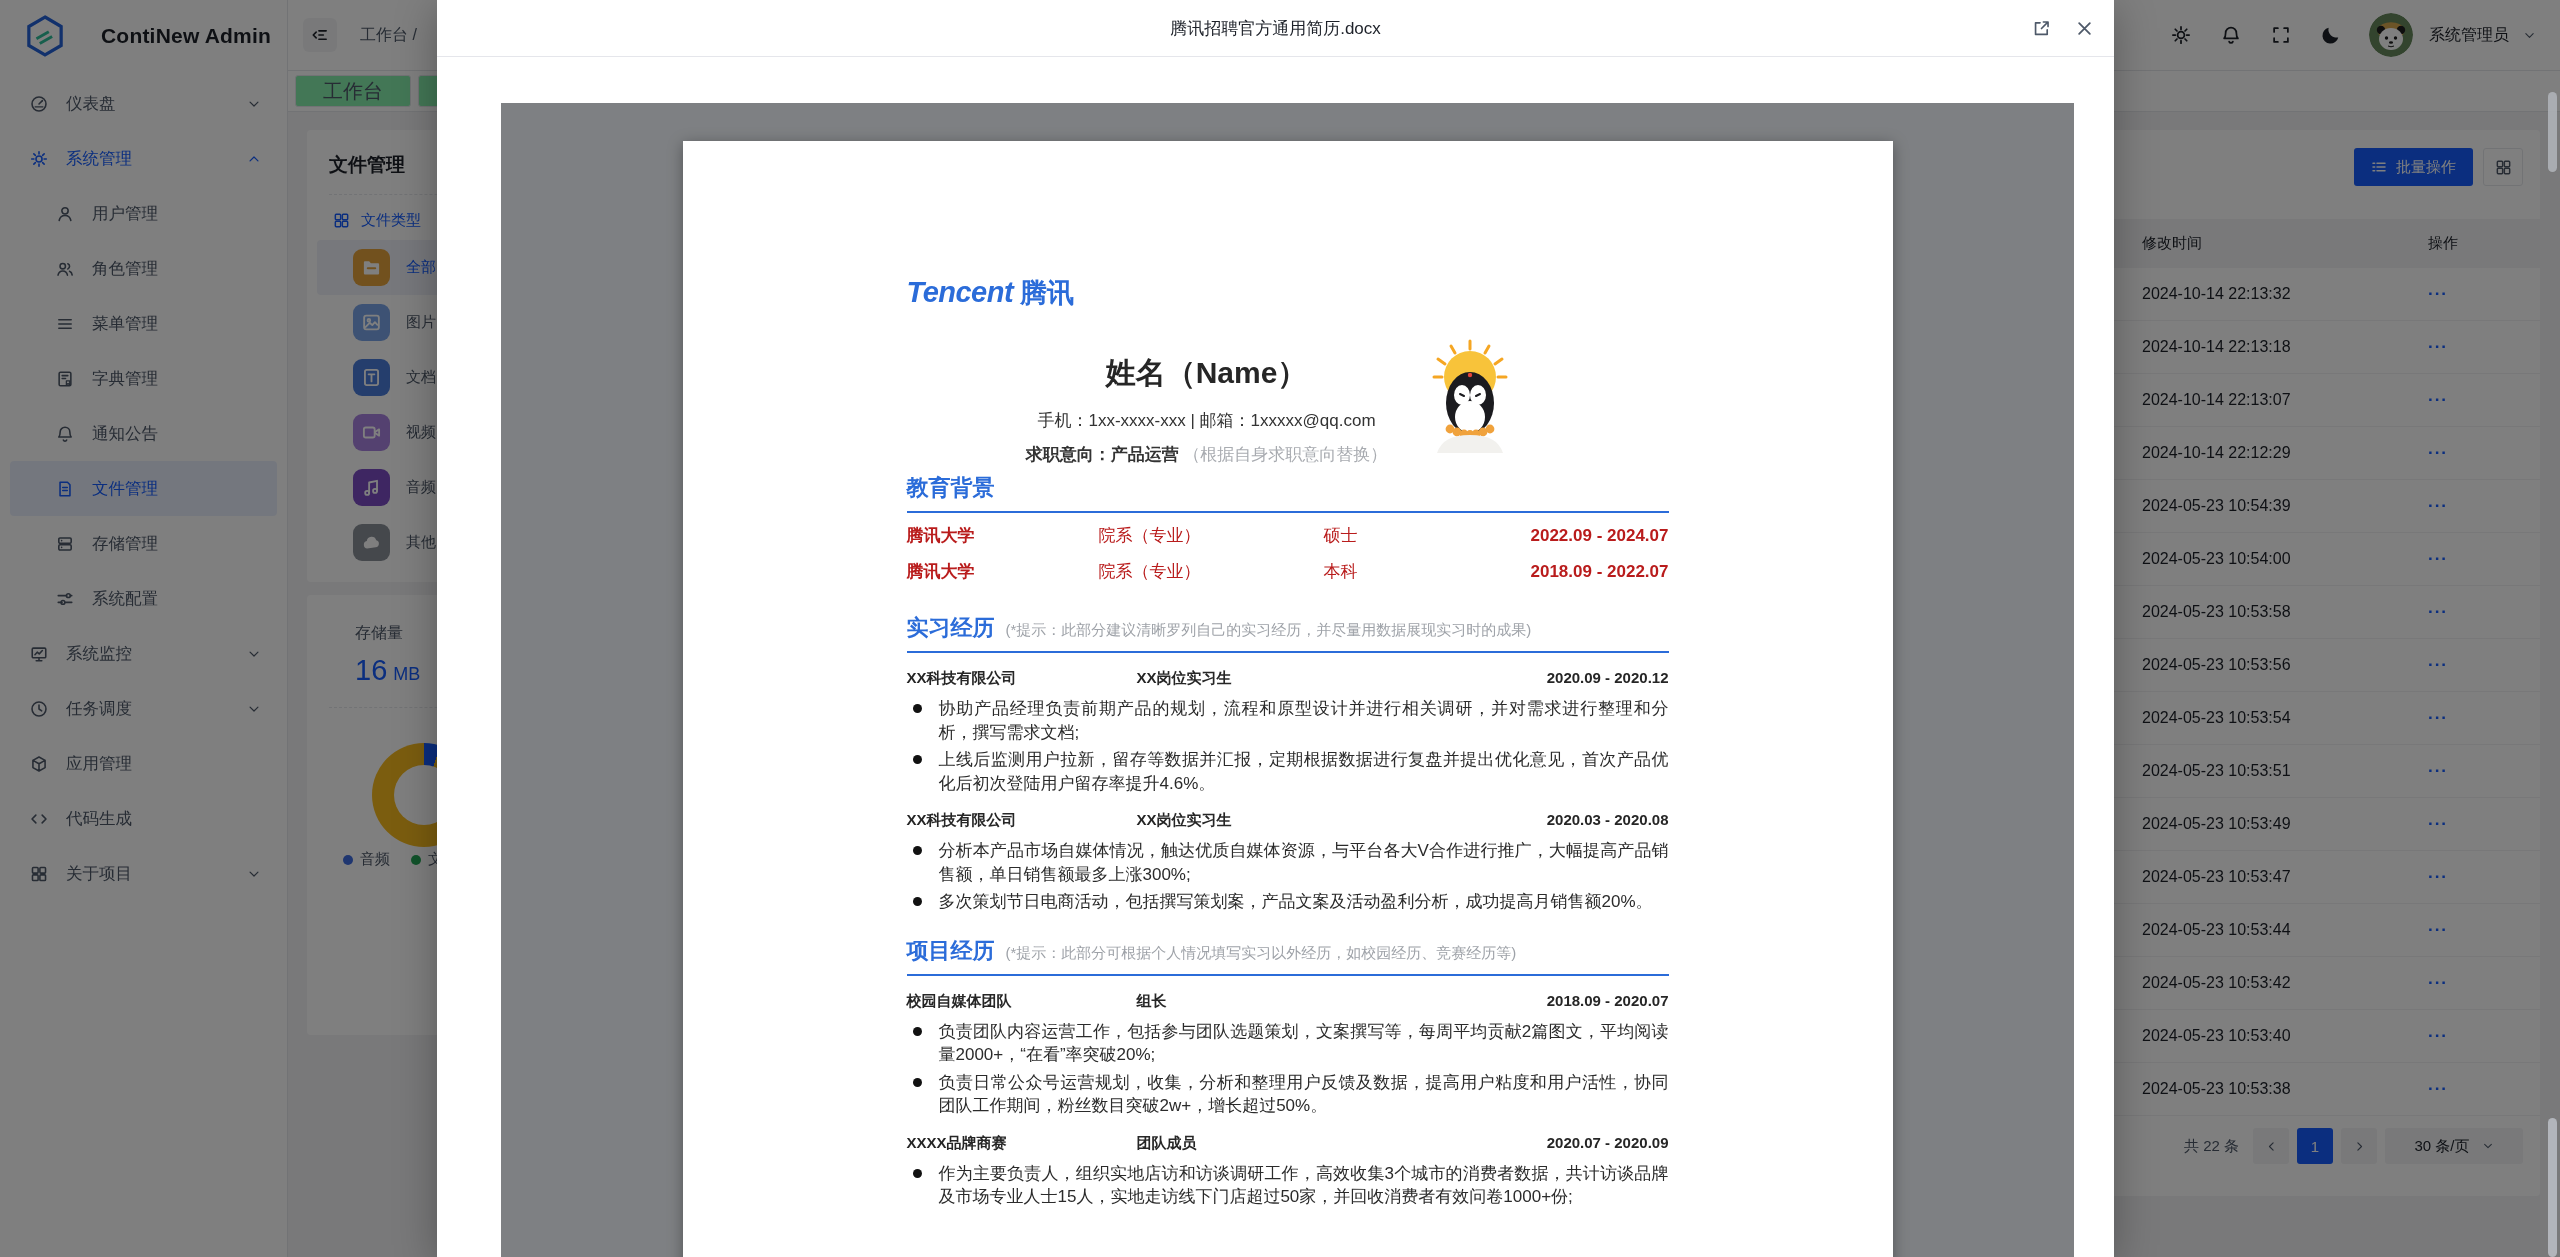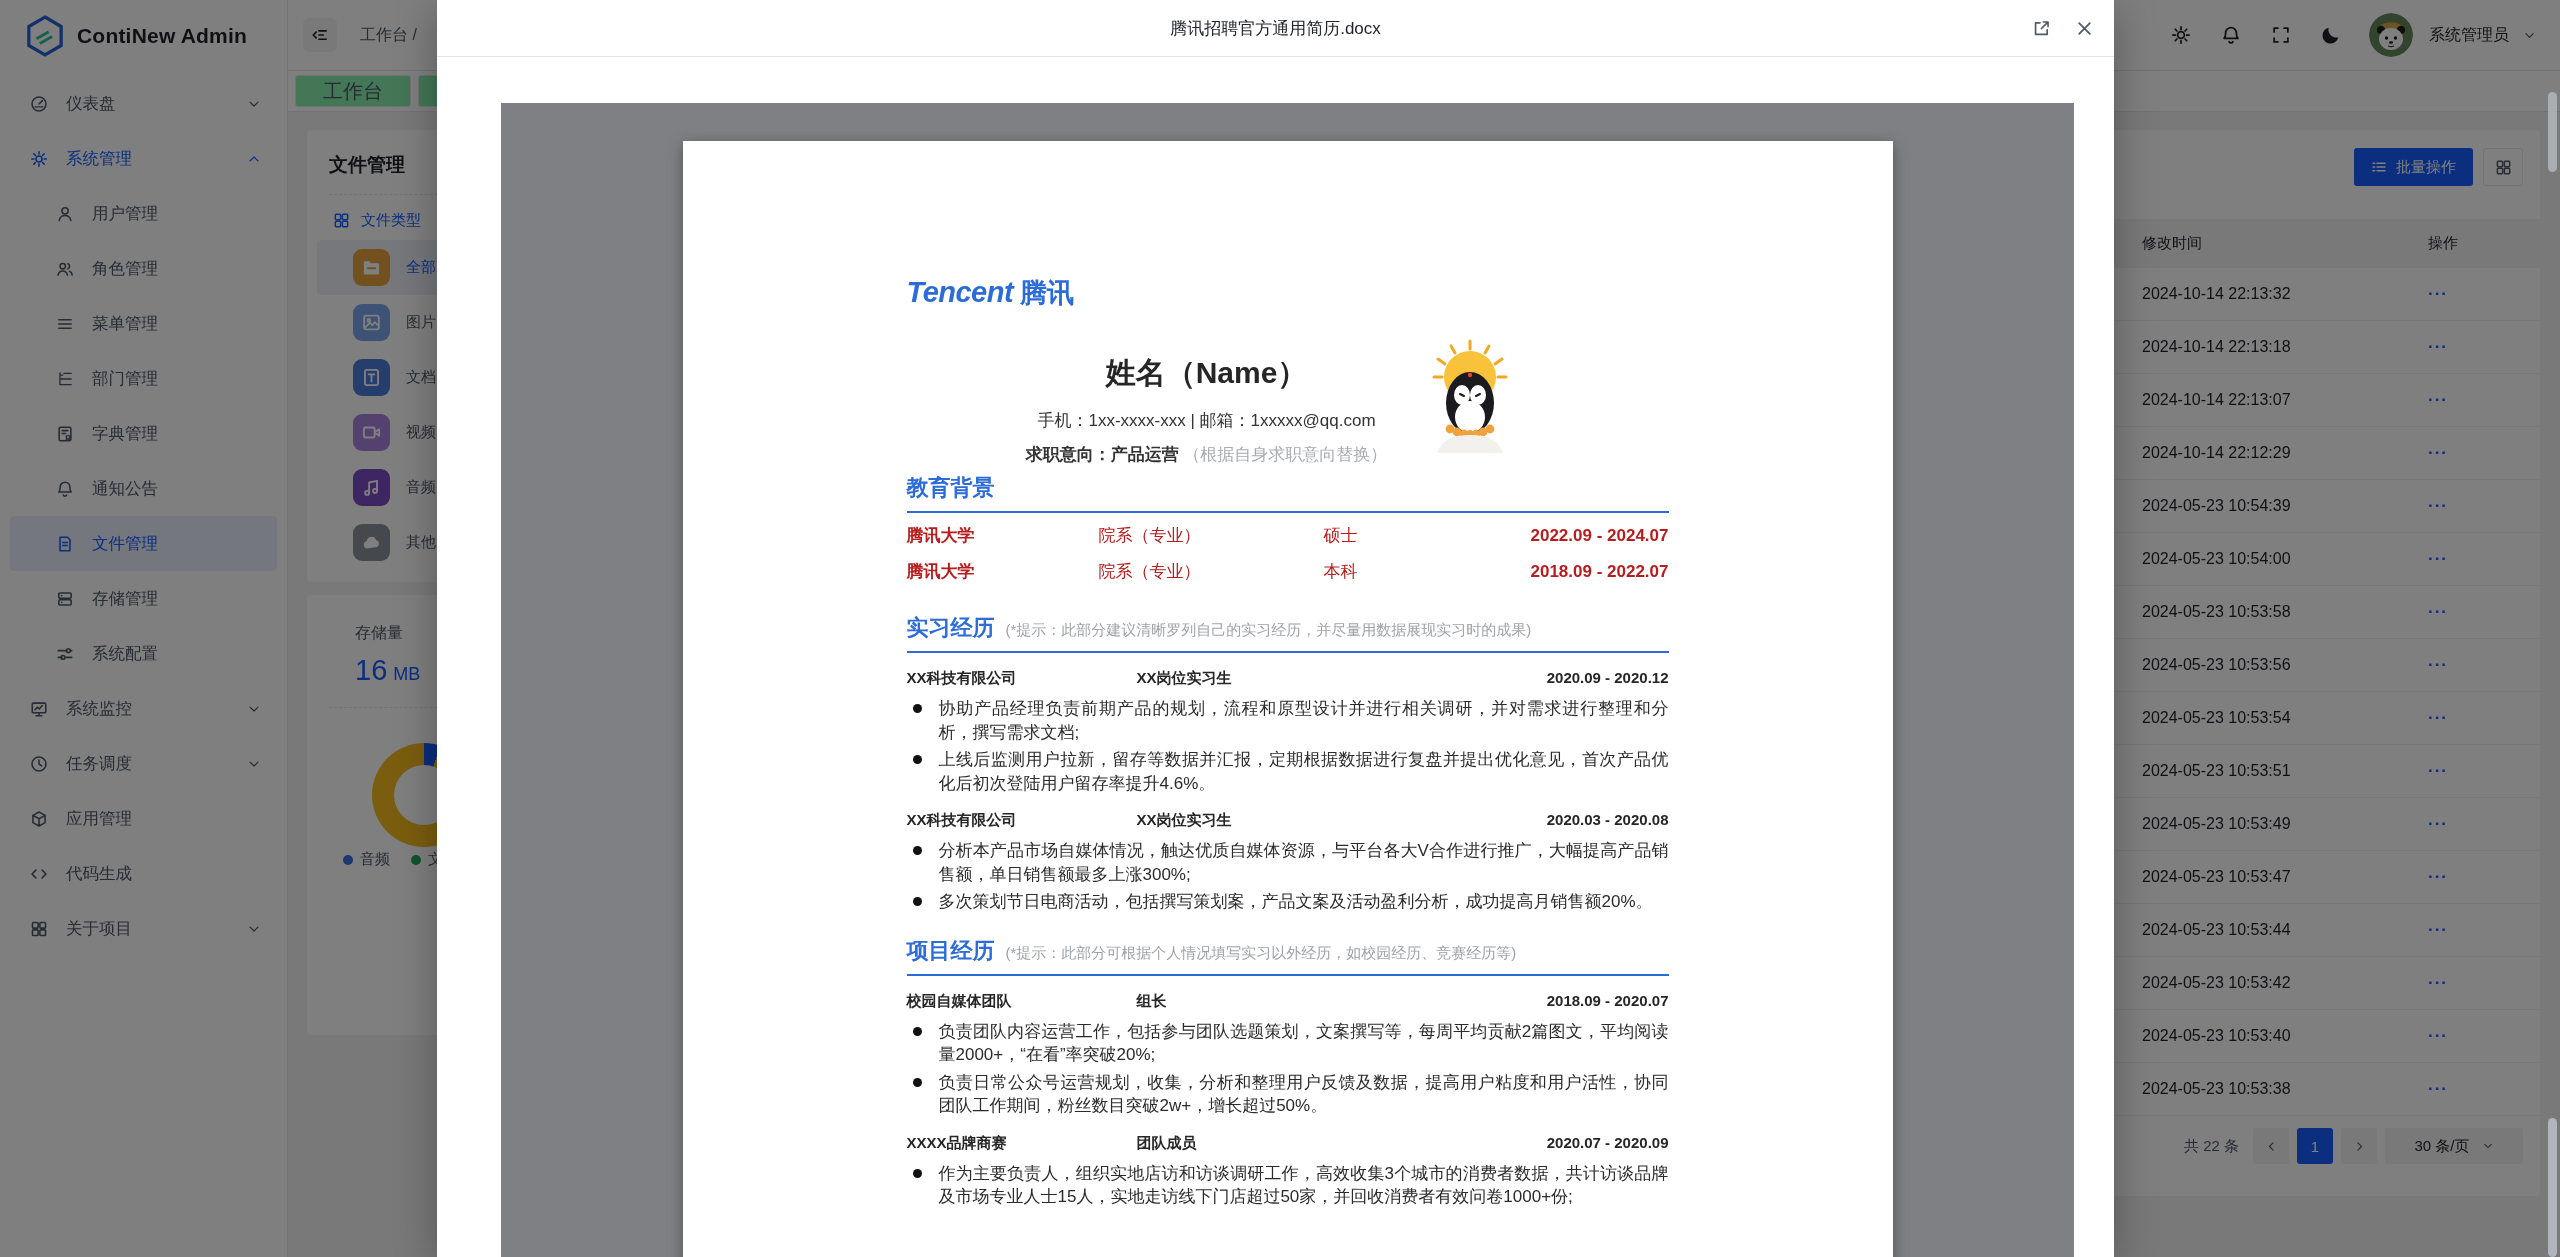--- a/index.html
+++ b/index.html
@@ -8,21 +8,21 @@
   .ic { display:inline-block; width:18px; height:18px; flex:none; line-height:0; }
   .ic svg { width:100%; height:100%; }
 
   
   .app { position:absolute; inset:0; z-index:1; }
 
   
   .sidebar { position:absolute; left:0; top:0; width:288px; height:100%; background:#fff; border-right:1px solid #e5e6eb; }
   .logo-row { height:71px; display:flex; align-items:center; padding-left:26px; gap:13px; }
   .logo-hex { width:38px; height:42px; }
-  .brand-title { font-size:21px; font-weight:700; color:#1d2129; letter-spacing:.2px; }
+  .brand-title { font-size:21px; font-weight:700; color:#1d2129; letter-spacing:.2px;margin-left:24px; }
   .menu { padding:5px 10px 0; }
   .menu-item { position:relative; height:55px; display:flex; align-items:center; padding-left:20px; border-radius:4px; color:#4e5969; font-size:16.5px; cursor:pointer; }
   .menu-item .mi { margin-right:18px; color:#4e5969; }
   .menu-item .chev { position:absolute; right:16px; width:14px; height:14px; color:#4e5969; }
   .menu-item.sub { padding-left:46px; }
   .menu-item.parent-active, .menu-item.parent-active .mi, .menu-item.parent-active .chev { color:#165DFF; }
   .menu-item.selected { background:#e9effc; color:#165DFF; }
   .menu-item.selected .mi { color:#165DFF; }
 
   
@@ -193,27 +193,20 @@
         </div>
 
         <div class="menu-item sub">
           <span class="ic mi"><svg viewBox="0 0 16 16" fill="none" stroke="currentColor" stroke-width="1.4" stroke-linecap="round" stroke-linejoin="round">
               <path d="M2.5 4.2h11M2.5 8h11M2.5 11.8h11"></path>
             </svg></span>
           <span>菜单管理</span>
           <span class="ic chev"></span>
         </div>
 
-        <div class="menu-item sub">
-          <span class="ic mi"><svg viewBox="0 0 16 16" fill="none" stroke="currentColor" stroke-width="1.4" stroke-linecap="round" stroke-linejoin="round">
-              <path d="M3.5 2.5v10.5M3.5 4.5h2.5M7 3h6.5M3.5 8h3.5M7 8h6.5M3.5 13h3.5M7 13h6.5" stroke-width="1.2"></path>
-            </svg></span>
-          <span>部门管理</span>
-          <span class="ic chev"></span>
-        </div>
 
         <div class="menu-item sub">
           <span class="ic mi"><svg viewBox="0 0 16 16" fill="none" stroke="currentColor" stroke-width="1.4" stroke-linecap="round" stroke-linejoin="round">
               <rect x="2.8" y="2" width="10.4" height="12" rx="1.2"></rect>
               <path d="M5.5 5h5M5.5 7.6h3"></path>
               <path d="M9.2 9.6h3v3.4l-1.5-1-1.5 1z" stroke-width="1.1"></path>
             </svg></span>
           <span>字典管理</span>
           <span class="ic chev"></span>
         </div>

